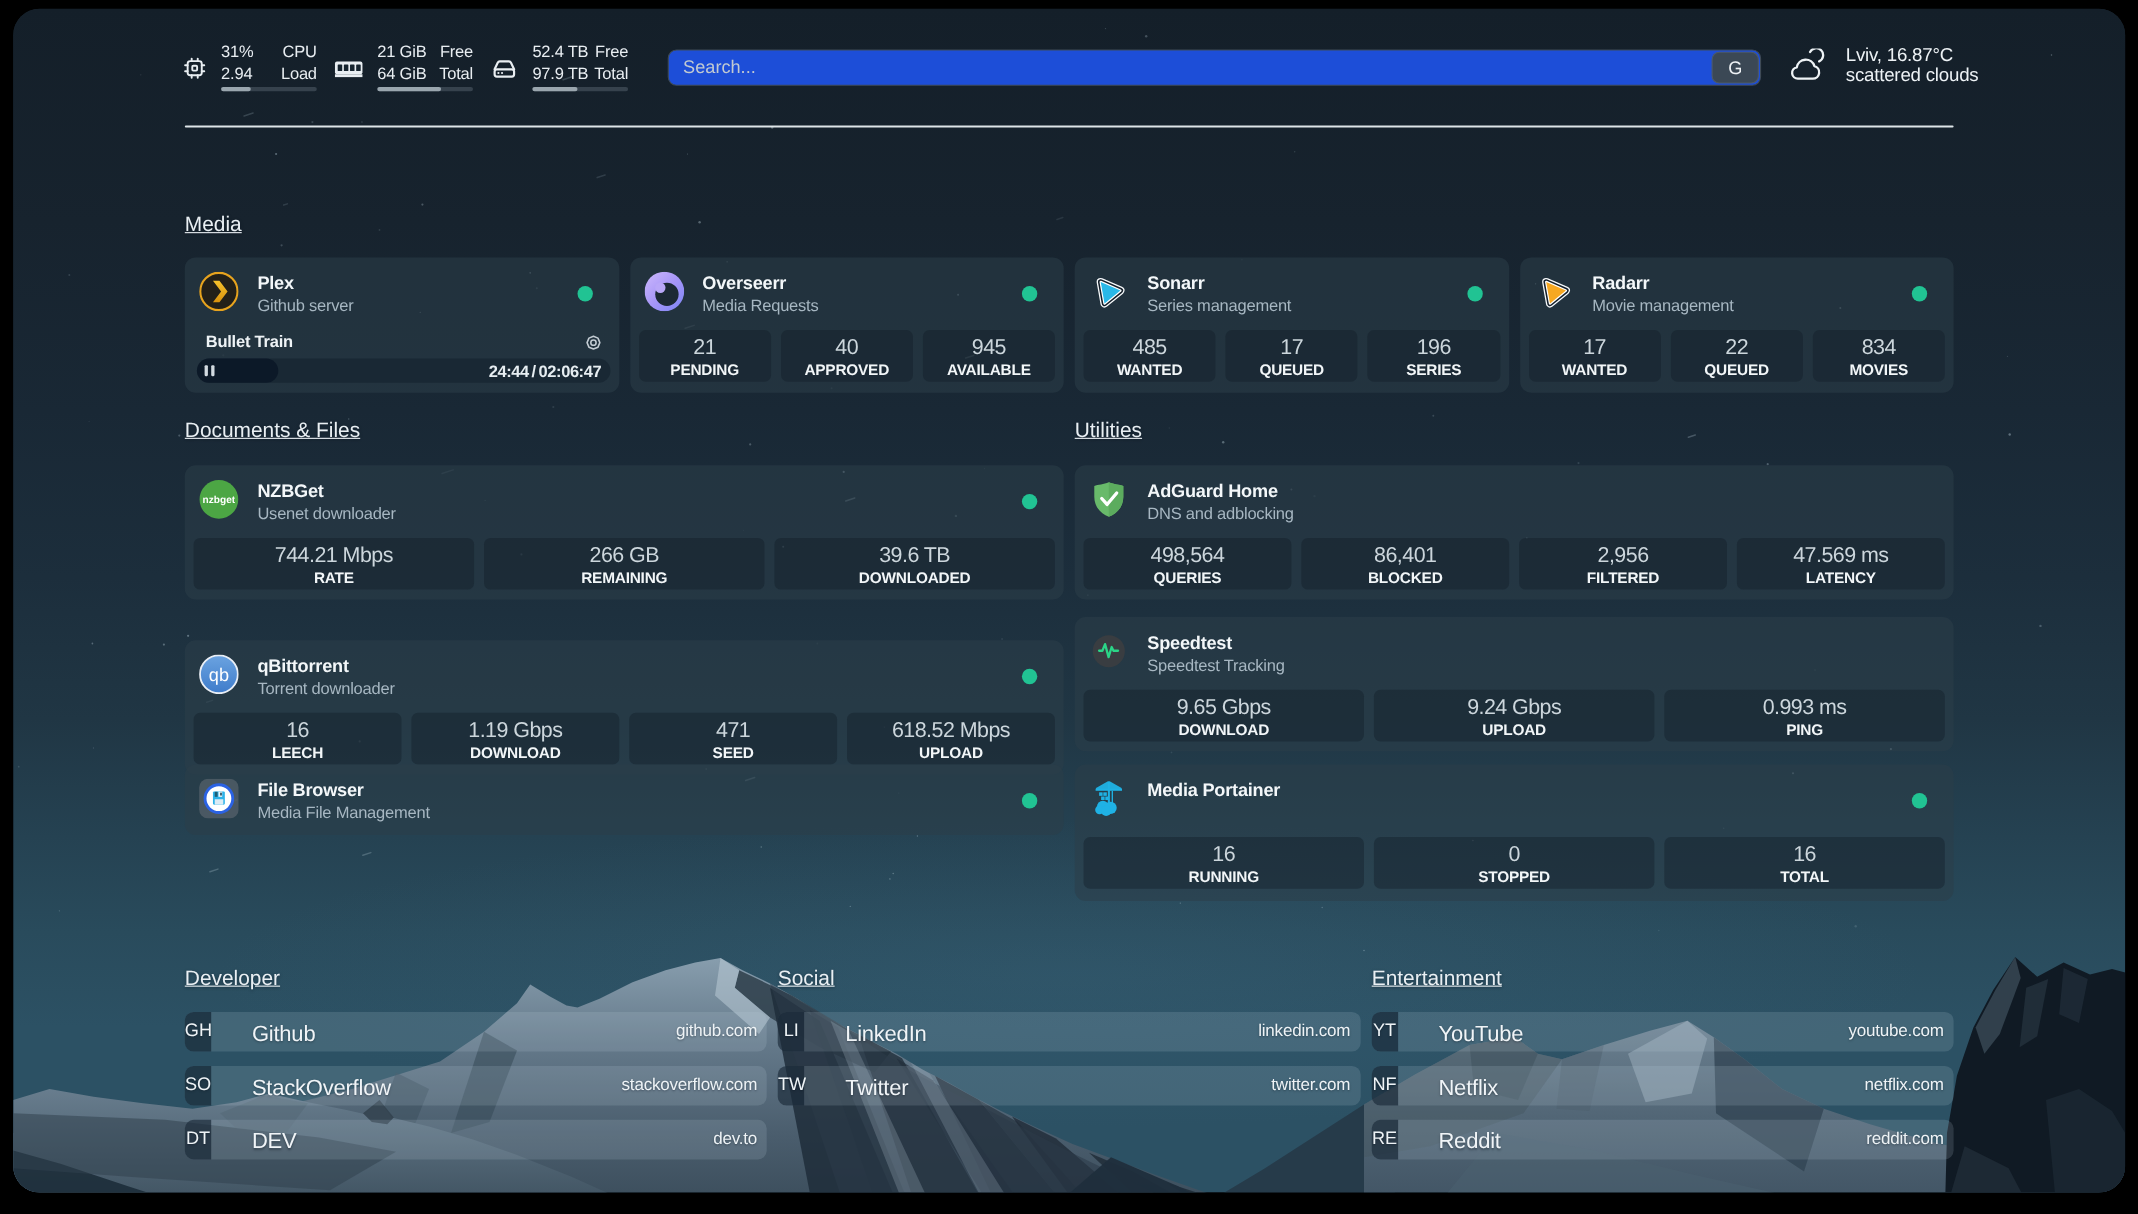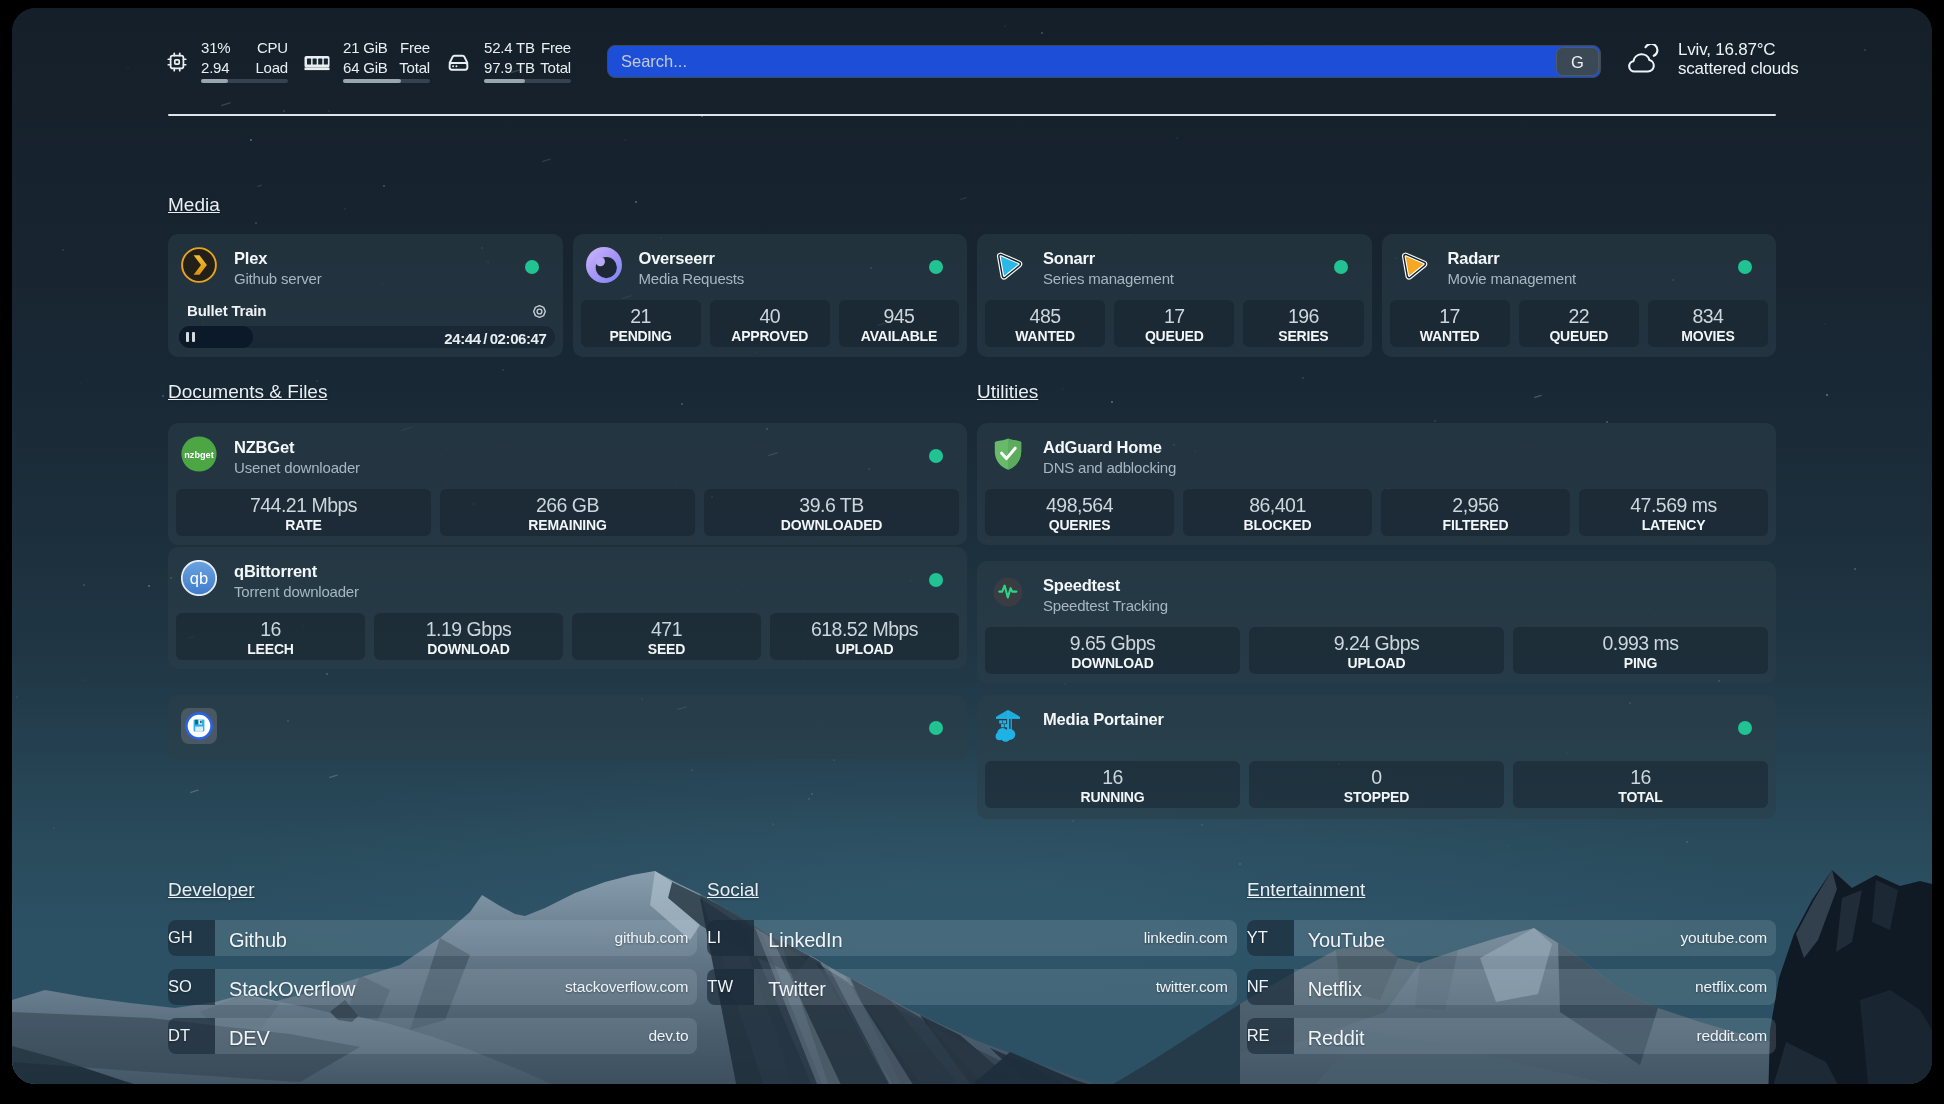--- a/index.html
+++ b/index.html
@@ -48,22 +48,22 @@
 .ptitle { position:absolute; left:19px; top:68px; font-size:15px; font-weight:700; color:#eef3f6; letter-spacing:-0.2px; }
 .pcam { position:absolute; right:15px; top:69px; }
 .ptrack { position:absolute; left:11px; right:8px; top:92px; height:22px; border-radius:11px; background:rgba(10,20,32,0.35); }
 .ppill { position:absolute; left:0; top:0; width:74px; height:22px; border-radius:11px; background:rgba(12,24,40,0.95); }
 .ppill .b1, .ppill .b2 { position:absolute; top:6px; width:3px; height:10px; background:#d2dae0; border-radius:1px; }
 .ppill .b1 { left:7px; } .ppill .b2 { left:13px; }
 .ptime { position:absolute; right:8px; top:3.5px; font-size:15px; font-weight:700; color:#e6edf1; letter-spacing:-0.4px; }
 
 
 .bm { position:absolute; height:35.5px; background:rgba(190,212,222,0.16); border-radius:8px; }
-.ab { position:absolute; left:0; top:0; bottom:0; width:47px; background:rgba(10,25,40,0.6); text-shadow:0 1px 2px rgba(10,20,30,0.4);
-  border-radius:8px 0 0 8px; color:#eef3f6; font-size:16.5px; text-align:left; line-height:35px; }
+.ab { position:absolute; left:0; top:0; bottom:0; width:24px; background:rgba(10,25,40,0.6); text-shadow:0 1px 2px rgba(10,20,30,0.4);
+  border-radius:8px 0 0 8px; color:#eef3f6; font-size:16.5px; text-align:center; line-height:35px; }
 .bn { position:absolute; left:61px; top:8.5px; font-size:20px; color:#f0f4f7; letter-spacing:-0.2px; text-shadow:0 1px 2px rgba(10,20,30,0.4); }
 .bu { position:absolute; right:9px; top:9px; font-size:15.5px; color:#eef3f6; letter-spacing:-0.2px; text-shadow:0 1px 2px rgba(10,20,30,0.4); }
 </style></head>
 <body>
 <div class="page">
 <svg class="bg" viewBox="12 8 1920 1076" preserveAspectRatio="none">
 <defs>
 <linearGradient id="skyg" x1="0" y1="0" x2="0" y2="1">
  <stop offset="0" stop-color="#141f29"></stop>
  <stop offset="0.18" stop-color="#17232e"></stop>
@@ -448,21 +448,21 @@
         <div class="sb">
           <div class="sn">266 GB</div>
           <div class="sl">REMAINING</div>
         </div>
         <div class="sb">
           <div class="sn">39.6 TB</div>
           <div class="sl">DOWNLOADED</div>
         </div>
       </div>
     </div>
-    <div class="card" style="left:156px;top:539px;width:799px;height:122px">
+    <div class="card" style="left:156px;top:574px;width:799px;height:122px">
       <div class="cic"><svg width="36" height="36" viewBox="0 0 36 36">
           <circle cx="18" cy="18" r="17.2" fill="url(#qbg)" stroke="#e9eef5" stroke-width="1.7"></circle>
 <text x="18" y="23.8" font-family="Liberation Sans, sans-serif" font-size="16.5" font-weight="400" fill="#fff" text-anchor="middle">qb</text>
         </svg></div>
       <div class="chead">
         <div class="ct">qBittorrent</div>
         <div class="cs">Torrent downloader</div>
       </div>
       <div class="dot"></div>
       <div class="srow">
@@ -488,20 +488,24 @@
       <div class="cic"><svg width="36" height="36" viewBox="0 0 36 36">
           <rect x="0" y="0" width="36" height="36" rx="8" fill="#56626b" fill-opacity="0.75"></rect>
 <circle cx="18" cy="18" r="12.6" fill="#fff"></circle>
 <circle cx="18" cy="18" r="12.6" fill="none" stroke="#2b62e3" stroke-width="2.6"></circle>
 <rect x="12.6" y="11.5" width="10.8" height="12" rx="1" fill="#2cb2e9"></rect>
 <rect x="14.2" y="11.8" width="2.6" height="4.6" fill="#1b5e77"></rect>
 <rect x="17.6" y="11.8" width="3.4" height="4.6" fill="#e8f4fa"></rect>
 <rect x="19.2" y="12.6" width="1.4" height="2.6" fill="#133d53"></rect>
 <rect x="14.2" y="18.6" width="7.8" height="4.9" fill="#dcebf5"></rect>
         </svg></div>
+      <div class="chead">
+        <div class="ct">File Browser</div>
+        <div class="cs">Media File Management</div>
+      </div>
       <div class="dot"></div>
     </div>
     <div class="card" style="left:965px;top:415px;width:799px;height:122px">
       <div class="cic"><svg width="36" height="36" viewBox="0 0 36 36">
           <path d="M18 2.4 C13.4 4.6 8.2 4.2 4.8 5.9 L4.8 15.6 C4.8 24.6 10.6 31.1 18 33.8 C25.4 31.1 31.2 24.6 31.2 15.6 L31.2 5.9 C27.8 4.2 22.6 4.6 18 2.4 Z" fill="#68ba6a"></path>
 <path d="M18 2.4 C22.6 4.6 27.8 4.2 31.2 5.9 L31.2 15.6 C31.2 24.6 25.4 31.1 18 33.8 Z" fill="#5cac5e"></path>
 <path d="M11.6 17.2 L16.4 22.6 L25.2 12.2" fill="none" stroke="#fff" stroke-width="3" stroke-linecap="round" stroke-linejoin="round"></path>
         </svg></div>
       <div class="chead">
         <div class="ct">AdGuard Home</div>

